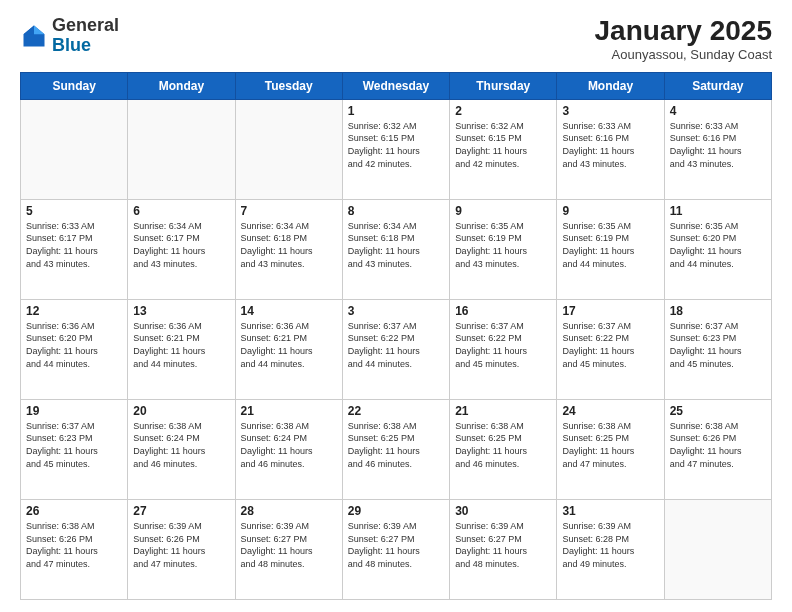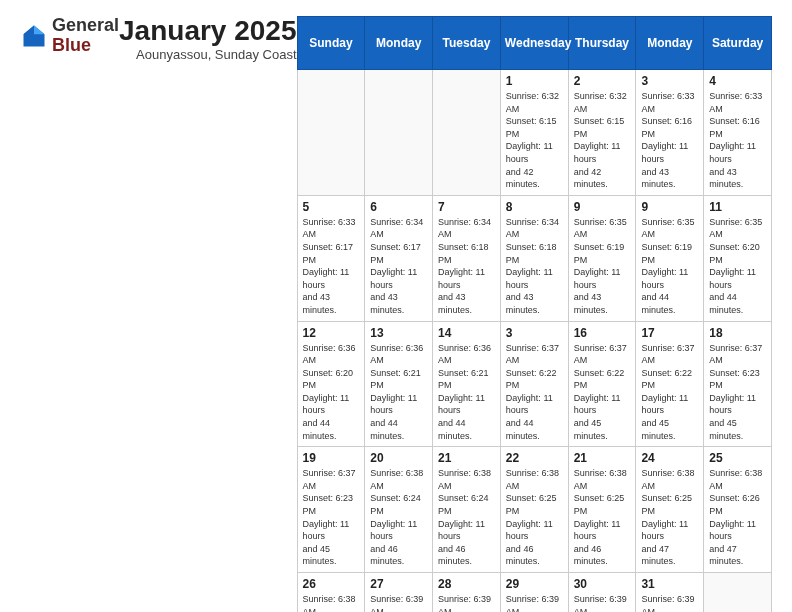--- a/index.html
+++ b/index.html
@@ -8,40 +8,40 @@
       background: #fff;
       width: 792px;
       height: 612px;
       overflow: hidden;
     }
     .page {
       width: 792px;
       height: 612px;
       padding: 16px 20px 12px 20px;
       display: flex;
-      flex-direction: row;
+      flex-direction: column;
     }
     .header {
       display: flex;
       justify-content: space-between;
       align-items: flex-start;
       margin-bottom: 10px;
     }
     .logo {
       display: flex;
       align-items: center;
       gap: 4px;
     }
     .logo-text {
       font-size: 18px;
       font-weight: bold;
       line-height: 1.1;
     }
     .logo-general { color: #333; }
-    .logo-blue { color: #7f1d1d; }
+    .logo-blue { color: #0369a1; }
     .logo-icon {
       width: 28px;
       height: 28px;
     }
     .title-block {
       text-align: right;
     }
     .month-title {
       font-size: 28px;
       font-weight: bold;
@@ -57,21 +57,21 @@
       border: 1px solid #ccc;
       border-collapse: collapse;
       width: 100%;
       table-layout: fixed;
     }
     .calendar th {
       background-color: #1565c0;
       color: #fff;
       font-size: 12px;
       font-weight: bold;
-      padding: 19px 4px;
+      padding: 6px 4px;
       text-align: center;
       border: 1px solid #1250a0;
     }
     .calendar td {
       border: 1px solid #ccc;
       vertical-align: top;
       padding: 4px 5px;
       font-size: 9.5px;
       color: #333;
       background: #fff;

